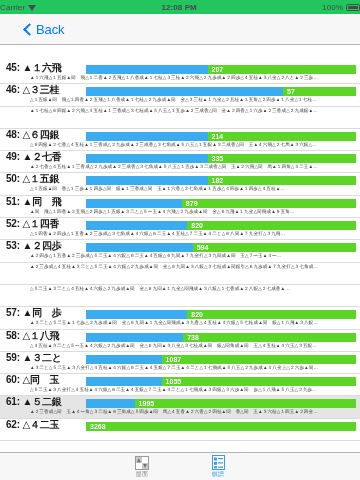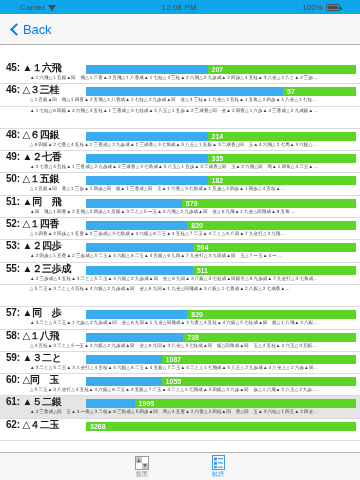--- a/index.html
+++ b/index.html
@@ -6,45 +6,45 @@
   body{
     width:360px;height:480px;overflow:hidden;
     background:#ffffff;
     font-family:"Liberation Sans","DejaVu Sans",sans-serif;
     -webkit-font-smoothing:antialiased;
   }
   #app{width:360px;height:480px;position:relative;display:flex;flex-direction:column;}
 
   
   .statusbar{
-    height:14px;min-height:14px;background:#0ea5e9;
-    display:flex;align-items:center;padding:0 20px;
+    height:14px;min-height:14px;background:#22c55e;
+    display:flex;align-items:center;padding:0 0;
     font-size:8px;color:#4a4a4a;letter-spacing:0.1px;
   }
   .sb-left{display:flex;align-items:center;gap:3px;flex:0 0 auto;}
-  .sb-center{flex:1 1 auto;text-align:center;font-weight:normal;font-size:8px;}
+  .sb-center{flex:1 1 auto;text-align:center;font-weight:bold;font-size:8px;}
   .sb-right{display:flex;align-items:center;gap:3px;flex:0 0 auto;}
   .wifi{display:inline-block;width:8px;height:7px;position:relative;}
   .wifi:before{
     content:"";position:absolute;left:0;top:1px;width:0;height:0;
     border-left:4px solid transparent;border-right:4px solid transparent;
     border-top:6px solid #4a4a4a;
   }
   .batt{
     display:inline-block;width:14px;height:7px;border:1px solid #4a4a4a;
     border-radius:1.5px;position:relative;box-sizing:border-box;padding:1px;
   }
   .batt:after{content:"";position:absolute;right:-2.5px;top:2px;width:1.5px;height:3px;background:#4a4a4a;border-radius:0 1px 1px 0;}
   .batt i{display:block;height:100%;background:#4a4a4a;border-radius:0.5px;}
 
   
   .navbar{
     height:30px;min-height:30px;background:#f7f7f7;
     border-bottom:1px solid #b2b2b2;
-    display:flex;align-items:center;padding:0 10px;position:relative;
+    display:flex;align-items:center;padding:0 23px;position:relative;
   }
   .backbtn{display:flex;align-items:center;gap:2px;cursor:pointer;}
   .chev{
     display:inline-block;width:7px;height:7px;
     border-left:2px solid #007aff;border-bottom:2px solid #007aff;
     transform:rotate(45deg);margin-left:2px;
   }
   .backlabel{font-size:13px;color:#007aff;letter-spacing:-0.1px;}
 
   
@@ -207,27 +207,20 @@
         <div class="row-top">
           <div class="movetitle">53: ▲２四歩</div>
           <div class="barwrap">
             <div class="barblue" style="width: 39.5%;"></div>
             <div class="barnum" style="padding-left: calc(39.5% + 4px);">594</div>
           </div>
         </div>
         <div class="row-sub">▲２四歩△１五香▲２三歩成△５二玉▲４六銀△６二玉▲４五銀△６九同▲７九金打△３九同成▲同　玉△７一玉▲４一…</div>
       </div>
       <div class="row">
-        <div class="row-top">
-          <div class="movetitle">55: ▲２三歩成</div>
-          <div class="barwrap">
-            <div class="barblue" style="width: 39.5%;"></div>
-            <div class="barnum" style="padding-left: calc(39.5% + 4px);">511</div>
-          </div>
-        </div>
         <div class="row-sub">▲２三歩成△４五桂▲３二と△５二玉▲４六銀△２九歩成▲同　金△６九同▲３八銀△３七桂成▲同銀引△８九歩成▲７九金打△３七角成…</div>
       </div>
       <div class="row">
         <div class="row-sub">△５二玉▲３二と△４五桂▲４六銀△２九歩成▲同　金△６九同▲１九金△同飛成▲３八銀△１七香成▲２八銀△２七成香▲…</div>
       </div>
       <div class="row">
         <div class="row-top">
           <div class="movetitle">57: ▲同　歩</div>
           <div class="barwrap">
             <div class="barblue" style="width: 37.5%;"></div>

